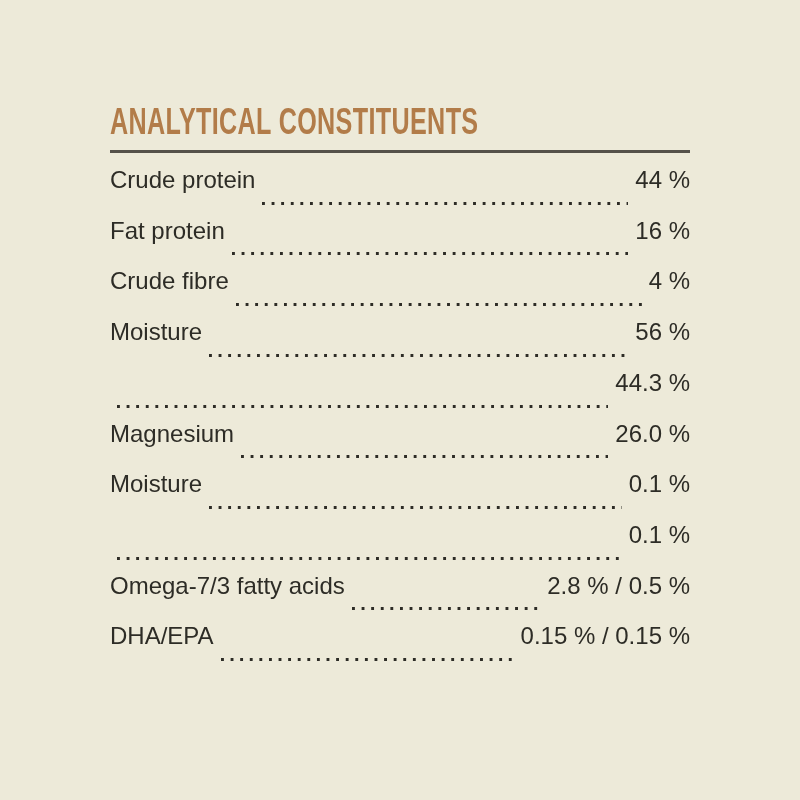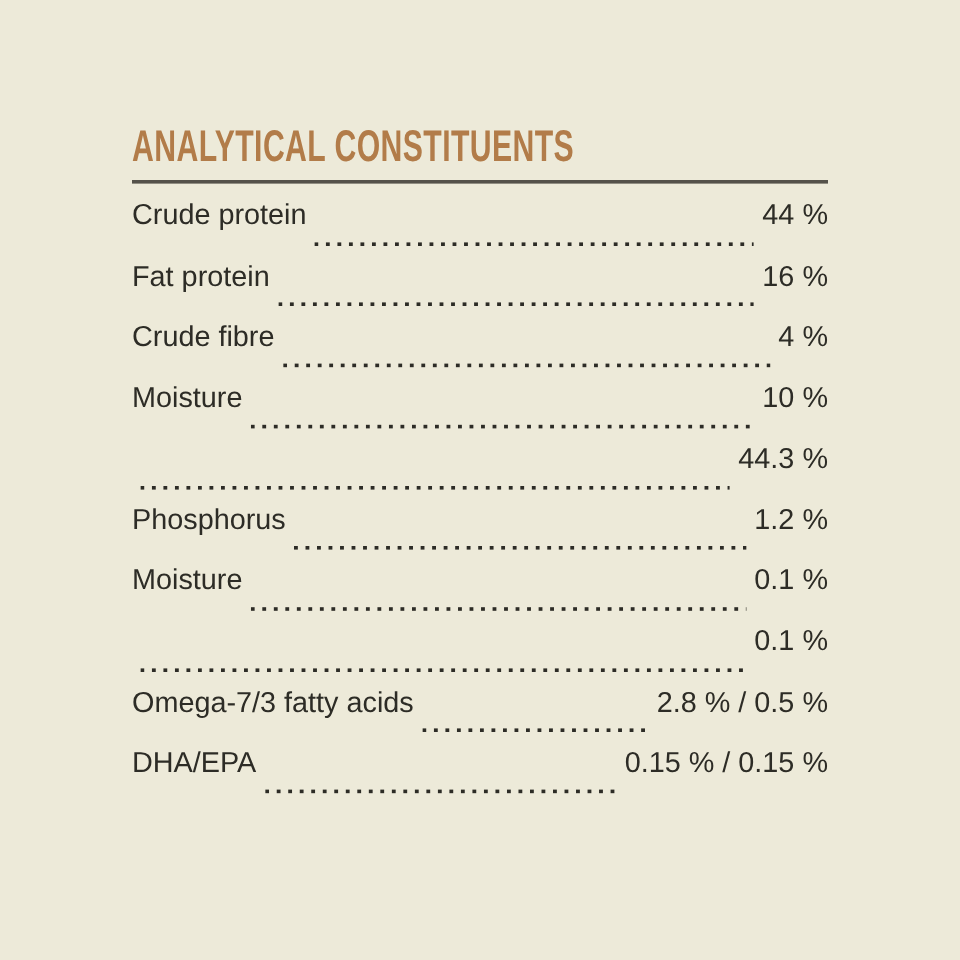--- a/index.html
+++ b/index.html
@@ -84,30 +84,30 @@
       <span class="value">16 %</span>
     </div>
     <div class="row">
       <span class="label">Crude fibre</span>
       <span class="dots"></span>
       <span class="value">4 %</span>
     </div>
     <div class="row">
       <span class="label">Moisture</span>
       <span class="dots"></span>
-      <span class="value">10 %</span>
+      <span class="value">56 %</span>
     </div>
     <div class="row">
       <span class="dots"></span>
       <span class="value">44.3 %</span>
     </div>
     <div class="row">
-      <span class="label">Phosphorus</span>
+      <span class="label">Magnesium</span>
       <span class="dots"></span>
-      <span class="value">1.2 %</span>
+      <span class="value">26.0 %</span>
     </div>
     <div class="row">
       <span class="label">Moisture</span>
       <span class="dots"></span>
       <span class="value">0.1 %</span>
     </div>
     <div class="row">
       <span class="dots"></span>
       <span class="value">0.1 %</span>
     </div>

